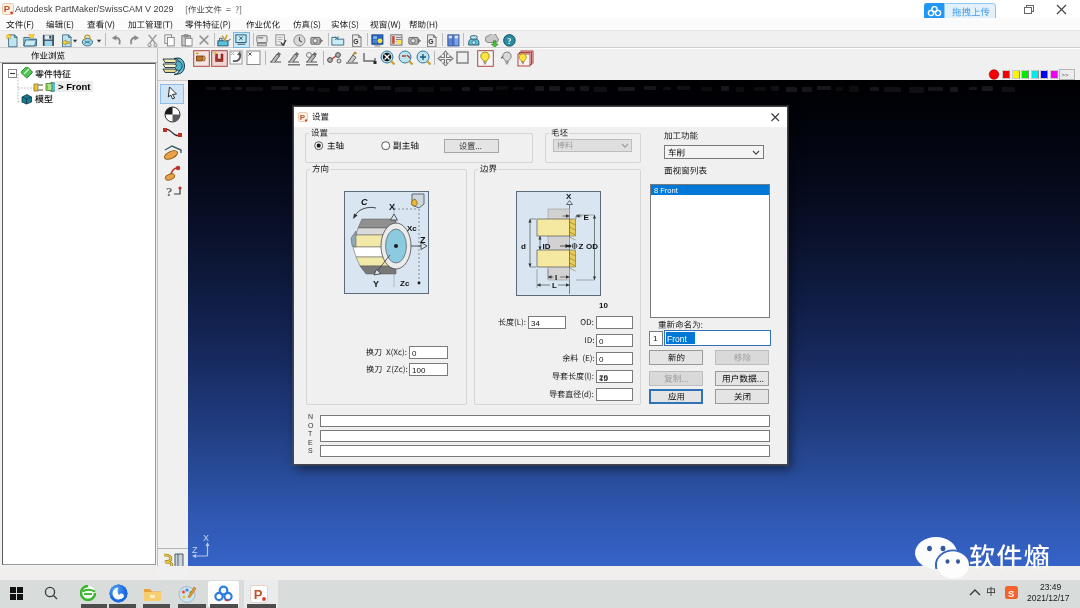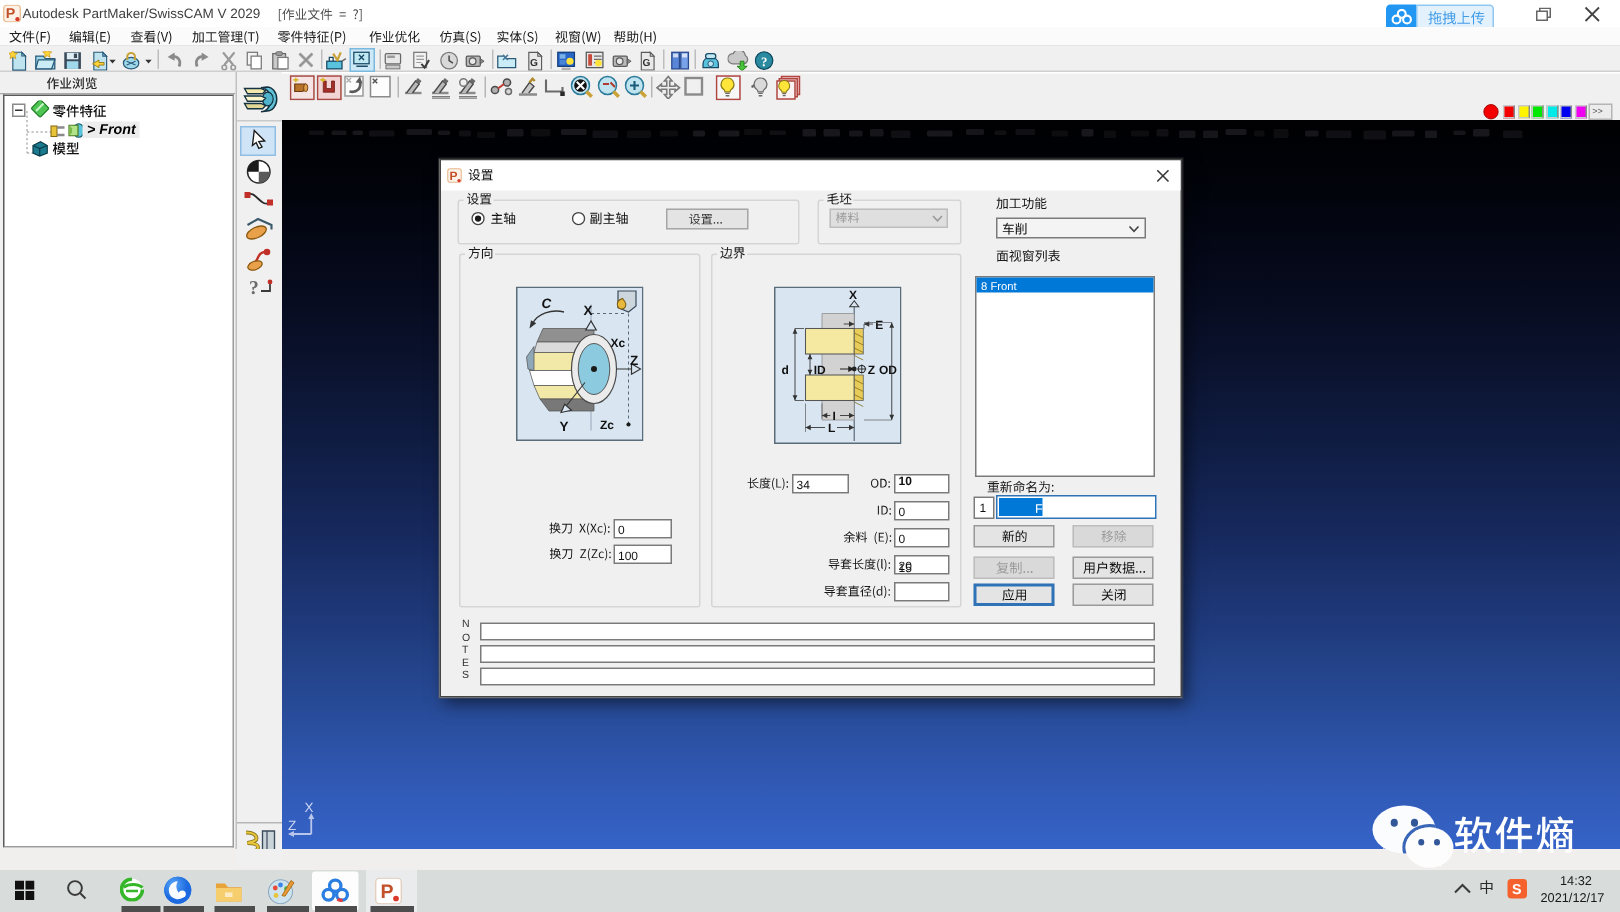--- a/index.html
+++ b/index.html
@@ -344,21 +344,21 @@
 <svg style="position:absolute;left:33.0px;top:82.0px;" width="12" height="11" viewBox="0 0 12 11">
     <rect x="1" y="2" width="4" height="7" fill="#e8c43a" stroke="#8a6a10" stroke-width="0.7"></rect>
     <path d="M5 3h5M5 8h5" stroke="#8a8a8a" stroke-width="1.6"></path>
   </svg>
 <svg style="position:absolute;left:44.0px;top:81.0px;" width="13" height="12" viewBox="0 0 13 12">
     <ellipse cx="8.5" cy="6" rx="3.5" ry="4.5" fill="#59c2dd" stroke="#1a5a70" stroke-width="0.8"></ellipse>
     <path d="M2 2.5h6v7H2z" fill="#b3e388" stroke="#4a7a20" stroke-width="0.8"></path>
     <path d="M2 2.5l2 2v3l-2 2" fill="#7ab84a"></path>
   </svg>
 <div style="position:absolute;left:55px;top:80.5px;width:38px;height:11.5px;background:#ededed;"></div>
-<div style="position:absolute;left:58.0px;top:82.0px;font-size:9.5px;color:#000;font-weight:bold;white-space:pre;line-height:1;font-style:italic;">&gt; Front</div>
+<div style="position:absolute;left:58.0px;top:82.0px;font-size:9.5px;color:#000;font-weight:bold;white-space:pre;line-height:1;">&gt; Front</div>
 <svg style="position:absolute;left:20.0px;top:93.0px;" width="13" height="12" viewBox="0 0 13 12">
     <path d="M2 4l5-2.5L11.5 4v5L6.5 11 2 9z" fill="#1a7a8e" stroke="#0a3a48" stroke-width="0.8"></path>
     <path d="M2 4l4.5 2 5-2M6.5 6v5" fill="none" stroke="#0a3a48" stroke-width="0.8"></path>
   </svg>
 <svg style="position:absolute;overflow:visible;left:35.0px;top:94.0px;" width="18" height="11" viewBox="0 0 18.00 10.08">
     <path d="M4.4 4.2H7.3V4.8H4.4ZM4.4 3.1H7.3V3.6H4.4ZM6.5 0.3V1H5.3V0.3H4.5V1H3.3V1.7H4.5V2.3H5.3V1.7H6.5V2.3H7.4V1.7H8.5V1H7.4V0.3ZM3.6 2.5V5.4H5.4C5.4 5.6 5.3 5.8 5.3 6H3.1V6.7H5C4.7 7.3 4.1 7.7 2.8 8C3 8.2 3.2 8.5 3.3 8.7C4.8 8.3 5.5 7.7 5.9 6.8C6.4 7.7 7.1 8.4 8.2 8.7C8.3 8.5 8.6 8.1 8.7 8C7.8 7.8 7.1 7.3 6.7 6.7H8.5V6H6.1C6.2 5.8 6.2 5.6 6.2 5.4H8.1V2.5ZM1.5 0.3V2H0.4V2.8H1.5V2.9C1.2 4.1 0.7 5.4 0.2 6.1C0.4 6.3 0.6 6.7 0.7 6.9C1 6.5 1.2 5.8 1.5 5.1V8.7H2.3V4.3C2.5 4.7 2.7 5.2 2.9 5.5L3.4 4.9C3.2 4.6 2.5 3.5 2.3 3.2V2.8H3.2V2H2.3V0.3Z M14.6 0.8V3.9H15.4V0.8ZM16.3 0.4V4.3C16.3 4.5 16.3 4.5 16.1 4.5C16 4.5 15.5 4.5 15.1 4.5C15.2 4.7 15.3 5 15.3 5.3C16 5.3 16.4 5.2 16.7 5.1C17 5 17.1 4.8 17.1 4.4V0.4ZM12.4 1.4V2.5H11.4V1.4ZM10.3 5.8V6.6H13.1V7.6H9.4V8.4H17.6V7.6H14V6.6H16.6V5.8H14V5H13.2V3.3H14.1V2.5H13.2V1.4H13.9V0.7H9.9V1.4H10.7V2.5H9.6V3.3H10.6C10.5 3.8 10.2 4.4 9.4 4.8C9.6 4.9 9.9 5.2 10 5.4C10.9 4.8 11.3 4.1 11.4 3.3H12.4V5.1H13.1V5.8Z" fill="#111"></path>
   </svg>
 <div style="position:absolute;left:157px;top:48px;width:31px;height:531px;background:#f0f0f0;border-left:1px solid #c0c0c0;"></div>
 <svg style="position:absolute;left:161.0px;top:56.0px;" width="25" height="21" viewBox="0 0 25 21">
     <path d="M17 2a6.5 8 0 010 16l-4 .5a6.5 8 0 000-16z" fill="#62c2d8" stroke="#14323f" stroke-width="1"></path>
@@ -616,21 +616,21 @@
   </svg>
 <svg style="position:absolute;overflow:visible;left:498.0px;top:318.0px;" width="28" height="9" viewBox="0 0 27.98 8.96">
     <path d="M6.2 0.5C5.5 1.3 4.3 2.1 3.2 2.6C3.3 2.7 3.6 2.9 3.7 3C4.7 2.5 6 1.7 6.8 0.8ZM0.4 3.4V4H2V6.6C2 6.9 1.8 7 1.7 7.1C1.8 7.2 1.9 7.5 1.9 7.6C2.1 7.5 2.4 7.4 4.6 6.8C4.6 6.7 4.5 6.4 4.5 6.3L2.6 6.7V4H3.9C4.5 5.7 5.6 6.9 7.3 7.4C7.4 7.3 7.6 7 7.7 6.9C6.2 6.4 5.1 5.4 4.5 4H7.6V3.4H2.6V0.4H2V3.4Z M11.1 1.9V2.6H9.8V3.1H11.1V4.4H14.2V3.1H15.5V2.6H14.2V1.9H13.6V2.6H11.7V1.9ZM13.6 3.1V3.9H11.7V3.1ZM14.1 5.4C13.7 5.8 13.2 6.2 12.6 6.4C12.1 6.2 11.6 5.8 11.3 5.4ZM9.9 4.9V5.4H11L10.7 5.5C11 6 11.4 6.4 12 6.7C11.2 6.9 10.4 7 9.5 7.1C9.6 7.3 9.7 7.5 9.8 7.6C10.8 7.5 11.8 7.3 12.6 7C13.4 7.3 14.3 7.6 15.3 7.7C15.4 7.5 15.6 7.3 15.7 7.2C14.8 7.1 14 6.9 13.3 6.7C14 6.3 14.6 5.8 14.9 5.1L14.6 4.9L14.5 4.9ZM11.8 0.4C11.9 0.6 12 0.9 12.1 1.1H9V3.3C9 4.5 9 6.2 8.3 7.4C8.4 7.5 8.7 7.6 8.8 7.7C9.5 6.4 9.6 4.6 9.6 3.3V1.7H15.6V1.1H12.8C12.7 0.9 12.5 0.5 12.4 0.3Z M17.9 8.6 18.4 8.4C17.7 7.3 17.3 5.9 17.3 4.6C17.3 3.2 17.7 1.8 18.4 0.7L17.9 0.5C17.2 1.7 16.7 3 16.7 4.6C16.7 6.1 17.2 7.4 17.9 8.6Z M19.5 7H22.8V6.4H20.2V1.2H19.5Z M23.8 8.6C24.6 7.4 25 6.1 25 4.6C25 3 24.6 1.7 23.8 0.5L23.4 0.7C24.1 1.8 24.4 3.2 24.4 4.6C24.4 5.9 24.1 7.3 23.4 8.4Z M26.9 3.9C27.2 3.9 27.4 3.7 27.4 3.4C27.4 3 27.2 2.8 26.9 2.8C26.6 2.8 26.3 3 26.3 3.4C26.3 3.7 26.6 3.9 26.9 3.9ZM26.9 7.1C27.2 7.1 27.4 6.9 27.4 6.6C27.4 6.3 27.2 6 26.9 6C26.6 6 26.3 6.3 26.3 6.6C26.3 6.9 26.6 7.1 26.9 7.1Z" fill="#1a1a1a"></path>
   </svg>
 <div style="position:absolute;left:528.0px;top:316.0px;width:38.0px;height:13px;background:#fff;border:1px solid #7a7a7a;"></div>
 <div style="position:absolute;left:531.0px;top:319.5px;font-size:8.0px;color:#111;font-weight:normal;white-space:pre;line-height:1;">34</div>
 <svg style="position:absolute;overflow:visible;left:580.3px;top:318.0px;" width="14" height="9" viewBox="0 0 13.66 8.96">
     <path d="M3 7.1C4.4 7.1 5.5 6 5.5 4.1C5.5 2.2 4.4 1.1 3 1.1C1.5 1.1 0.5 2.2 0.5 4.1C0.5 6 1.5 7.1 3 7.1ZM3 6.5C1.9 6.5 1.2 5.6 1.2 4.1C1.2 2.6 1.9 1.7 3 1.7C4 1.7 4.7 2.6 4.7 4.1C4.7 5.6 4 6.5 3 6.5Z M6.7 7H8.2C10 7 11 5.9 11 4.1C11 2.2 10 1.2 8.2 1.2H6.7ZM7.5 6.4V1.8H8.1C9.5 1.8 10.2 2.6 10.2 4.1C10.2 5.6 9.5 6.4 8.1 6.4Z M12.6 3.9C12.8 3.9 13.1 3.7 13.1 3.4C13.1 3 12.8 2.8 12.6 2.8C12.3 2.8 12 3 12 3.4C12 3.7 12.3 3.9 12.6 3.9ZM12.6 7.1C12.8 7.1 13.1 6.9 13.1 6.6C13.1 6.3 12.8 6 12.6 6C12.3 6 12 6.3 12 6.6C12 6.9 12.3 7.1 12.6 7.1Z" fill="#1a1a1a"></path>
   </svg>
 <div style="position:absolute;left:596.0px;top:316.0px;width:37.0px;height:13px;background:#fff;border:1px solid #7a7a7a;"></div>
-<div style="position:absolute;left:599.0px;top:317px;font-size:8.0px;color:#111;font-weight:bold;white-space:pre;line-height:1;">10</div>
+<div style="position:absolute;left:599.0px;top:302px;font-size:8.0px;color:#111;font-weight:bold;white-space:pre;line-height:1;">10</div>
 <svg style="position:absolute;overflow:visible;left:583.9px;top:336.0px;" width="11" height="9" viewBox="0 0 10.07 8.96">
     <path d="M0.8 7H1.5V1.2H0.8Z M3.2 7H4.6C6.4 7 7.4 5.9 7.4 4.1C7.4 2.2 6.4 1.2 4.6 1.2H3.2ZM3.9 6.4V1.8H4.6C5.9 1.8 6.6 2.6 6.6 4.1C6.6 5.6 5.9 6.4 4.6 6.4Z M9 3.9C9.2 3.9 9.5 3.7 9.5 3.4C9.5 3 9.2 2.8 9 2.8C8.7 2.8 8.4 3 8.4 3.4C8.4 3.7 8.7 3.9 9 3.9ZM9 7.1C9.2 7.1 9.5 6.9 9.5 6.6C9.5 6.3 9.2 6 9 6C8.7 6 8.4 6.3 8.4 6.6C8.4 6.9 8.7 7.1 9 7.1Z" fill="#1a1a1a"></path>
   </svg>
 <div style="position:absolute;left:596.0px;top:334.0px;width:37.0px;height:13px;background:#fff;border:1px solid #7a7a7a;"></div>
 <div style="position:absolute;left:599.0px;top:337.5px;font-size:8.0px;color:#111;font-weight:normal;white-space:pre;line-height:1;">0</div>
 <svg style="position:absolute;overflow:visible;left:561.7px;top:354.0px;" width="33" height="9" viewBox="0 0 32.34 8.96">
     <path d="M5.2 5.7C5.8 6.2 6.5 6.9 6.9 7.4L7.4 7C7 6.5 6.3 5.9 5.7 5.4ZM2.2 5.4C1.8 6 1.1 6.6 0.5 7C0.6 7.1 0.8 7.3 0.9 7.4C1.5 6.9 2.3 6.3 2.7 5.6ZM4 0.2C3.2 1.4 1.6 2.4 0.2 3C0.4 3.2 0.5 3.4 0.6 3.5C1 3.3 1.5 3.1 1.9 2.8V3.3H3.7V4.3H0.8V4.9H3.7V7C3.7 7.1 3.7 7.1 3.6 7.1C3.4 7.1 3 7.1 2.5 7.1C2.6 7.3 2.7 7.5 2.7 7.7C3.4 7.7 3.8 7.7 4 7.6C4.3 7.5 4.4 7.3 4.4 7V4.9H7.3V4.3H4.4V3.3H6.1V2.8H2C2.7 2.3 3.4 1.7 4 1.1C5 2.2 6.1 2.9 7.4 3.4C7.5 3.3 7.7 3.1 7.8 2.9C6.5 2.4 5.3 1.7 4.4 0.7L4.5 0.5Z M8.4 0.9C8.6 1.5 8.8 2.2 8.9 2.7L9.3 2.6C9.3 2.1 9.1 1.4 8.9 0.8ZM11 0.8C10.9 1.3 10.7 2.1 10.5 2.6L10.9 2.7C11.1 2.3 11.3 1.5 11.5 0.9ZM12.1 1.3C12.6 1.6 13.1 2 13.4 2.3L13.7 1.9C13.4 1.6 12.9 1.2 12.4 0.9ZM11.7 3.3C12.2 3.6 12.8 4 13.1 4.3L13.4 3.8C13.1 3.5 12.5 3.1 12 2.9ZM8.4 3V3.6H9.5C9.2 4.5 8.7 5.5 8.2 6.1C8.4 6.2 8.5 6.5 8.6 6.7C9 6.1 9.4 5.2 9.7 4.4V7.7H10.2V4.4C10.5 4.8 10.9 5.4 11 5.7L11.4 5.3C11.3 5 10.5 3.9 10.2 3.7V3.6H11.5V3H10.2V0.3H9.7V3ZM11.5 5.4 11.6 6 14.1 5.5V7.7H14.7V5.4L15.7 5.2L15.6 4.7L14.7 4.8V0.3H14.1V4.9Z M21.9 8.6 22.4 8.4C21.7 7.3 21.3 5.9 21.3 4.6C21.3 3.2 21.7 1.8 22.4 0.7L21.9 0.5C21.2 1.7 20.7 3 20.7 4.6C20.7 6.1 21.2 7.4 21.9 8.6Z M23.5 7H27V6.4H24.2V4.3H26.5V3.6H24.2V1.8H26.9V1.2H23.5Z M28.2 8.6C28.9 7.4 29.4 6.1 29.4 4.6C29.4 3 28.9 1.7 28.2 0.5L27.8 0.7C28.4 1.8 28.8 3.2 28.8 4.6C28.8 5.9 28.4 7.3 27.8 8.4Z M31.2 3.9C31.5 3.9 31.8 3.7 31.8 3.4C31.8 3 31.5 2.8 31.2 2.8C30.9 2.8 30.7 3 30.7 3.4C30.7 3.7 30.9 3.9 31.2 3.9ZM31.2 7.1C31.5 7.1 31.8 6.9 31.8 6.6C31.8 6.3 31.5 6 31.2 6C30.9 6 30.7 6.3 30.7 6.6C30.7 6.9 30.9 7.1 31.2 7.1Z" fill="#1a1a1a"></path>
   </svg>
 <div style="position:absolute;left:596.0px;top:352.0px;width:37.0px;height:13px;background:#fff;border:1px solid #7a7a7a;"></div>
 <div style="position:absolute;left:599.0px;top:355.5px;font-size:8.0px;color:#111;font-weight:normal;white-space:pre;line-height:1;">0</div>
@@ -650,21 +650,21 @@
 <div style="position:absolute;left:650.0px;top:184.0px;width:120px;height:134px;background:#fff;border:1px solid #7a7a7a;"></div>
 <div style="position:absolute;left:651.0px;top:185.0px;width:118px;height:10px;background:#0078d7;"></div>
 <div style="position:absolute;left:654.0px;top:187.0px;font-size:7.5px;color:#fff;font-weight:normal;white-space:pre;line-height:1;">8 Front</div>
 <svg style="position:absolute;overflow:visible;left:658.0px;top:320.0px;" width="45" height="10" viewBox="0 0 44.86 9.52">
     <path d="M1.4 2.9V5.5H3.9V6.1H1.1V6.6H3.9V7.4H0.4V7.9H8.1V7.4H4.5V6.6H7.5V6.1H4.5V5.5H7.2V2.9H4.5V2.4H8V1.8H4.5V1.2C5.5 1.1 6.5 1 7.2 0.9L6.9 0.4C5.5 0.6 3.1 0.8 1.1 0.8C1.2 1 1.3 1.2 1.3 1.3C2.1 1.3 3 1.3 3.9 1.2V1.8H0.5V2.4H3.9V2.9ZM2 4.4H3.9V5.1H2ZM4.5 4.4H6.6V5.1H4.5ZM2 3.3H3.9V4H2ZM4.5 3.3H6.6V4H4.5Z M11.6 5.7C11.8 6.1 12.1 6.7 12.3 7L12.7 6.8C12.6 6.4 12.3 5.9 12 5.4ZM9.6 5.5C9.5 6 9.2 6.5 8.8 6.9C9 7 9.2 7.1 9.3 7.2C9.6 6.8 10 6.2 10.2 5.6ZM13.2 1.2V4.1C13.2 5.2 13.1 6.7 12.4 7.7C12.5 7.8 12.8 8 12.9 8.1C13.7 7 13.8 5.3 13.8 4.1V3.8H15.1V8.1H15.7V3.8H16.6V3.2H13.8V1.6C14.7 1.4 15.7 1.2 16.4 1L15.9 0.5C15.2 0.7 14.2 1 13.2 1.2ZM10.3 0.5C10.5 0.7 10.6 1 10.7 1.2H9V1.8H12.8V1.2H11.4C11.2 1 11.1 0.6 10.9 0.3ZM11.7 1.8C11.6 2.2 11.4 2.8 11.2 3.2H8.9V3.7H10.6V4.6H8.9V5.2H10.6V7.3C10.6 7.4 10.6 7.4 10.5 7.4C10.4 7.4 10.2 7.4 9.9 7.4C10 7.6 10 7.8 10.1 8C10.5 8 10.8 8 11 7.9C11.2 7.8 11.2 7.6 11.2 7.3V5.2H12.8V4.6H11.2V3.7H12.9V3.2H11.8C12 2.8 12.1 2.4 12.3 1.9ZM9.6 1.9C9.7 2.3 9.9 2.8 9.9 3.2L10.5 3C10.4 2.7 10.3 2.2 10.1 1.8Z M21.3 0.2C20.5 1.4 18.9 2.5 17.3 2.9C17.4 3 17.6 3.3 17.7 3.5C18.3 3.3 18.9 3 19.5 2.6V3.2H22.9V2.6C23.5 3 24.1 3.3 24.7 3.5C24.9 3.3 25.1 3 25.2 2.8C23.9 2.5 22.4 1.7 21.6 0.8L21.8 0.6ZM19.6 2.6C20.2 2.2 20.8 1.7 21.3 1.2C21.7 1.7 22.3 2.2 22.9 2.6ZM18.1 3.9V7.5H18.7V6.8H20.7V3.9ZM18.7 4.4H20.1V6.2H18.7ZM21.6 3.9V8.2H22.2V4.4H23.8V6.3C23.8 6.4 23.8 6.4 23.7 6.4C23.6 6.4 23.2 6.4 22.7 6.4C22.8 6.6 22.8 6.8 22.9 7C23.5 7 23.9 7 24.1 6.9C24.4 6.8 24.5 6.6 24.5 6.3V3.9Z M27.7 3C28.2 3.3 28.7 3.7 29 4C28.1 4.6 27 4.9 25.9 5.2C26 5.3 26.2 5.6 26.2 5.7C26.7 5.6 27.2 5.5 27.6 5.3V8.2H28.3V7.7H32.1V8.2H32.7V4.6H29.3C30.7 3.8 32 2.8 32.7 1.4L32.2 1.2L32.1 1.2H29.1C29.3 1 29.5 0.7 29.7 0.5L29 0.3C28.4 1.1 27.5 2.1 26.1 2.7C26.2 2.8 26.4 3.1 26.5 3.2C27.3 2.8 28 2.3 28.6 1.8H31.7C31.2 2.5 30.5 3.2 29.6 3.7C29.2 3.3 28.7 2.9 28.2 2.6ZM32.1 7.1H28.3V5.2H32.1Z M35.4 0.8C35.7 1.2 36.1 1.8 36.3 2.1L36.8 1.8C36.7 1.5 36.3 1 35.9 0.6ZM38.2 4.3C38.7 4.8 39.2 5.6 39.4 6L40 5.7C39.7 5.3 39.2 4.6 38.8 4.1ZM37.5 0.4V1.4C37.5 1.7 37.5 2 37.5 2.4H34.7V3H37.4C37.2 4.5 36.5 6.2 34.5 7.6C34.6 7.7 34.9 7.9 35 8C37.1 6.6 37.8 4.7 38 3H41C40.9 5.9 40.7 7.1 40.5 7.3C40.4 7.4 40.3 7.4 40.1 7.4C39.9 7.4 39.4 7.4 38.8 7.4C38.9 7.6 39 7.9 39 8C39.5 8.1 40.1 8.1 40.4 8.1C40.7 8 40.9 8 41.1 7.7C41.4 7.3 41.5 6.1 41.6 2.7C41.6 2.6 41.7 2.4 41.7 2.4H38.1C38.1 2 38.1 1.7 38.1 1.4V0.4Z M43.7 4.2C44 4.2 44.2 3.9 44.2 3.6C44.2 3.2 44 3 43.7 3C43.4 3 43.1 3.2 43.1 3.6C43.1 3.9 43.4 4.2 43.7 4.2ZM43.7 7.6C44 7.6 44.2 7.4 44.2 7C44.2 6.6 44 6.4 43.7 6.4C43.4 6.4 43.1 6.6 43.1 7C43.1 7.4 43.4 7.6 43.7 7.6Z" fill="#1a1a1a"></path>
   </svg>
 <div style="position:absolute;left:649.0px;top:331.0px;width:14px;height:15px;background:#fff;border:1px solid #7a7a7a;"></div>
 <div style="position:absolute;left:653.0px;top:335.0px;font-size:8.0px;color:#111;font-weight:normal;white-space:pre;line-height:1;">1</div>
 <div style="position:absolute;left:664.0px;top:330.0px;width:107px;height:16px;background:#fff;border:1px solid #2f73b6;"></div>
 <div style="position:absolute;left:666.0px;top:332.0px;width:29px;height:12px;background:#0078d7;"></div>
-<div style="position:absolute;left:690px;top:334.5px;font-size:8.5px;color:#fff;font-weight:normal;white-space:pre;line-height:1;">Front</div>
+<div style="position:absolute;left:667.0px;top:334.5px;font-size:8.5px;color:#fff;font-weight:normal;white-space:pre;line-height:1;">Front</div>
 <div style="position:absolute;left:649.0px;top:350.0px;width:54px;height:15px;background:#e4e4e4;border:1px solid #9a9a9a;"></div>
 <svg style="position:absolute;overflow:visible;left:667.5px;top:353.0px;" width="17" height="10" viewBox="0 0 17.00 9.52">
     <path d="M3.1 5.7C3.3 6.1 3.6 6.7 3.8 7L4.2 6.8C4.1 6.4 3.8 5.9 3.5 5.4ZM1.1 5.5C1 6 0.7 6.5 0.3 6.9C0.5 7 0.7 7.1 0.8 7.2C1.1 6.8 1.5 6.2 1.7 5.6ZM4.7 1.2V4.1C4.7 5.2 4.6 6.7 3.9 7.7C4 7.8 4.3 8 4.4 8.1C5.2 7 5.3 5.3 5.3 4.1V3.8H6.6V8.1H7.2V3.8H8.1V3.2H5.3V1.6C6.2 1.4 7.2 1.2 7.9 1L7.4 0.5C6.7 0.7 5.7 1 4.7 1.2ZM1.8 0.5C2 0.7 2.1 1 2.2 1.2H0.5V1.8H4.3V1.2H2.9C2.7 1 2.6 0.6 2.4 0.3ZM3.2 1.8C3.1 2.2 2.9 2.8 2.7 3.2H0.4V3.7H2.1V4.6H0.4V5.2H2.1V7.3C2.1 7.4 2.1 7.4 2 7.4C1.9 7.4 1.7 7.4 1.4 7.4C1.5 7.6 1.5 7.8 1.6 8C2 8 2.3 8 2.5 7.9C2.7 7.8 2.7 7.6 2.7 7.3V5.2H4.3V4.6H2.7V3.7H4.4V3.2H3.3C3.5 2.8 3.6 2.4 3.8 1.9ZM1.1 1.9C1.2 2.3 1.4 2.8 1.4 3.2L2 3C1.9 2.7 1.8 2.2 1.6 1.8Z M13.2 3.9C13.7 4.5 14.2 5.4 14.5 5.9L15 5.5C14.8 5 14.2 4.2 13.7 3.6ZM10.5 0.3C10.5 0.7 10.3 1.3 10.2 1.7H9.2V7.9H9.8V7.3H12.2V1.7H10.8C10.9 1.3 11.1 0.9 11.2 0.4ZM9.8 2.3H11.6V4.1H9.8ZM9.8 6.7V4.6H11.6V6.7ZM13.6 0.3C13.3 1.5 12.9 2.7 12.3 3.4C12.4 3.5 12.7 3.7 12.8 3.8C13.1 3.4 13.4 2.8 13.6 2.3H15.8C15.7 5.7 15.5 7 15.3 7.3C15.2 7.4 15.1 7.4 14.9 7.4C14.7 7.4 14.2 7.4 13.6 7.4C13.8 7.5 13.8 7.8 13.8 8C14.3 8 14.8 8 15.1 8C15.4 8 15.6 7.9 15.8 7.6C16.1 7.2 16.3 5.9 16.4 2C16.4 1.9 16.4 1.7 16.4 1.7H13.8C14 1.3 14.1 0.9 14.2 0.4Z" fill="#111"></path>
   </svg>
 <div style="position:absolute;left:715.0px;top:350.0px;width:54px;height:15px;background:#d9d9d9;border:1px solid #bdbdbd;"></div>
 <svg style="position:absolute;overflow:visible;left:733.5px;top:353.0px;" width="17" height="10" viewBox="0 0 17.00 9.52">
     <path d="M2.9 0.4C2.3 0.7 1.3 0.9 0.5 1.1C0.6 1.2 0.6 1.4 0.7 1.6C1 1.5 1.3 1.5 1.7 1.4V2.8H0.4V3.4H1.6C1.3 4.3 0.8 5.5 0.3 6.1C0.4 6.2 0.5 6.5 0.6 6.7C1 6.1 1.4 5.3 1.7 4.4V8.2H2.3V4.2C2.5 4.6 2.8 5.1 2.9 5.4L3.3 4.9C3.2 4.7 2.5 3.8 2.3 3.6V3.4H3.3V2.8H2.3V1.2C2.7 1.2 3 1 3.3 0.9ZM4.3 2.5C4.6 2.6 4.9 2.9 5.2 3.1C4.6 3.4 3.9 3.7 3.3 3.8C3.4 3.9 3.5 4.1 3.6 4.3C5.3 3.9 6.9 2.9 7.7 1.3L7.3 1.1L7.1 1.2H5.6C5.7 0.9 5.9 0.7 6.1 0.5L5.4 0.3C5 1 4.3 1.7 3.2 2.2C3.4 2.3 3.6 2.5 3.7 2.6C4.2 2.4 4.6 2 5 1.7H6.8C6.5 2.1 6.1 2.5 5.7 2.8C5.4 2.6 5.1 2.3 4.8 2.2ZM4.8 5.8C5.1 6 5.5 6.3 5.7 6.6C4.9 7.1 4 7.5 3.1 7.7C3.2 7.8 3.3 8 3.4 8.2C5.5 7.7 7.4 6.6 8.1 4.4L7.7 4.2L7.6 4.2H6.1C6.3 4 6.5 3.8 6.6 3.6L5.9 3.4C5.5 4.2 4.6 5.1 3.3 5.7C3.5 5.7 3.7 6 3.8 6.1C4.5 5.7 5.1 5.3 5.6 4.8H7.3C7 5.3 6.7 5.8 6.2 6.2C5.9 6 5.6 5.7 5.2 5.5Z M12.5 5.6C12.2 6.2 11.8 6.9 11.4 7.3C11.5 7.4 11.7 7.5 11.8 7.6C12.3 7.2 12.8 6.4 13.1 5.8ZM15 5.8C15.4 6.3 16 7.1 16.2 7.6L16.7 7.3C16.5 6.8 16 6.1 15.5 5.5ZM9.2 0.7V8.1H9.7V1.3H10.8C10.6 1.8 10.4 2.6 10.1 3.2C10.8 3.9 10.9 4.4 10.9 4.9C10.9 5.2 10.9 5.4 10.7 5.5C10.7 5.6 10.6 5.6 10.4 5.6C10.3 5.6 10.1 5.6 9.9 5.6C10 5.7 10.1 6 10.1 6.1C10.3 6.1 10.5 6.1 10.7 6.1C10.9 6.1 11 6.1 11.1 6C11.4 5.8 11.5 5.4 11.5 5C11.5 4.4 11.3 3.8 10.7 3.1C11 2.4 11.3 1.6 11.6 0.9L11.2 0.7L11.1 0.7ZM11.7 4.5V5.1H13.9V7.4C13.9 7.5 13.9 7.6 13.7 7.6C13.6 7.6 13.2 7.6 12.7 7.6C12.8 7.7 12.9 8 12.9 8.2C13.5 8.2 13.9 8.1 14.2 8C14.4 7.9 14.5 7.8 14.5 7.4V5.1H16.6V4.5H14.5V3.5H15.8V2.9H12.5V3.5H13.9V4.5ZM14.1 0.3C13.6 1.3 12.5 2.3 11.4 2.8C11.6 3 11.8 3.2 11.8 3.3C12.7 2.8 13.5 2.1 14.1 1.3C14.9 2.2 15.6 2.7 16.4 3.2C16.4 3 16.6 2.8 16.8 2.7C16 2.3 15.2 1.7 14.5 0.8L14.7 0.5Z" fill="#9a9a9a"></path>
   </svg>
 <div style="position:absolute;left:649.0px;top:371.0px;width:54px;height:15px;background:#d9d9d9;border:1px solid #bdbdbd;"></div>
 <svg style="position:absolute;overflow:visible;left:664.0px;top:374.0px;" width="25" height="10" viewBox="0 0 24.09 9.52">
@@ -756,21 +756,21 @@
 <div style="position:absolute;left:210px;top:604px;width:28px;height:4px;background:#4d4d4d;"></div>
 <div style="position:absolute;left:247px;top:604px;width:29px;height:4px;background:#4d4d4d;"></div>
 <svg style="position:absolute;left:969.0px;top:588.0px;" width="12" height="8" viewBox="0 0 12 8">
     <path d="M1 7l5-5 5 5" fill="none" stroke="#3a3a3a" stroke-width="1.4"></path>
   </svg>
 <svg style="position:absolute;overflow:visible;left:986.0px;top:586.0px;" width="10" height="12" viewBox="0 0 10.00 11.20">
     <path d="M4.6 0.4V2.2H1V6.9H1.7V6.3H4.6V9.6H5.4V6.3H8.2V6.9H9V2.2H5.4V0.4ZM1.7 5.6V2.9H4.6V5.6ZM8.2 5.6H5.4V2.9H8.2Z" fill="#2a2a2a"></path>
   </svg>
 <div style="position:absolute;left:1005px;top:586px;width:13px;height:13px;background:#f5622d;border-radius:2.5px;"></div>
 <div style="position:absolute;left:1008.0px;top:588.5px;font-size:9.5px;color:#fff;font-weight:bold;white-space:pre;line-height:1;">S</div>
-<div style="position:absolute;left:1040.0px;top:583.0px;font-size:8.5px;color:#1a1a1a;font-weight:normal;white-space:pre;line-height:1;">14:32</div>
+<div style="position:absolute;left:1040.0px;top:583.0px;font-size:8.5px;color:#1a1a1a;font-weight:normal;white-space:pre;line-height:1;">23:49</div>
 <div style="position:absolute;left:1027.0px;top:594.0px;font-size:8.5px;color:#1a1a1a;font-weight:normal;white-space:pre;line-height:1;">2021/12/17</div>
 <svg style="position:absolute;left:911.0px;top:536.0px;z-index:6;" width="62" height="46" viewBox="0 0 62 46">
     <defs>
       <clipPath id="wmclip">
         <ellipse cx="25" cy="17" rx="21" ry="16"></ellipse>
       </clipPath>
     </defs>
     <ellipse cx="25" cy="17" rx="21" ry="16" fill="#fbfcfe"></ellipse>
     <path d="M11 30l2-7 8 3z" fill="#fbfcfe"></path>
     <ellipse cx="18.5" cy="12.5" rx="2.4" ry="2.7" fill="#33589a"></ellipse>

